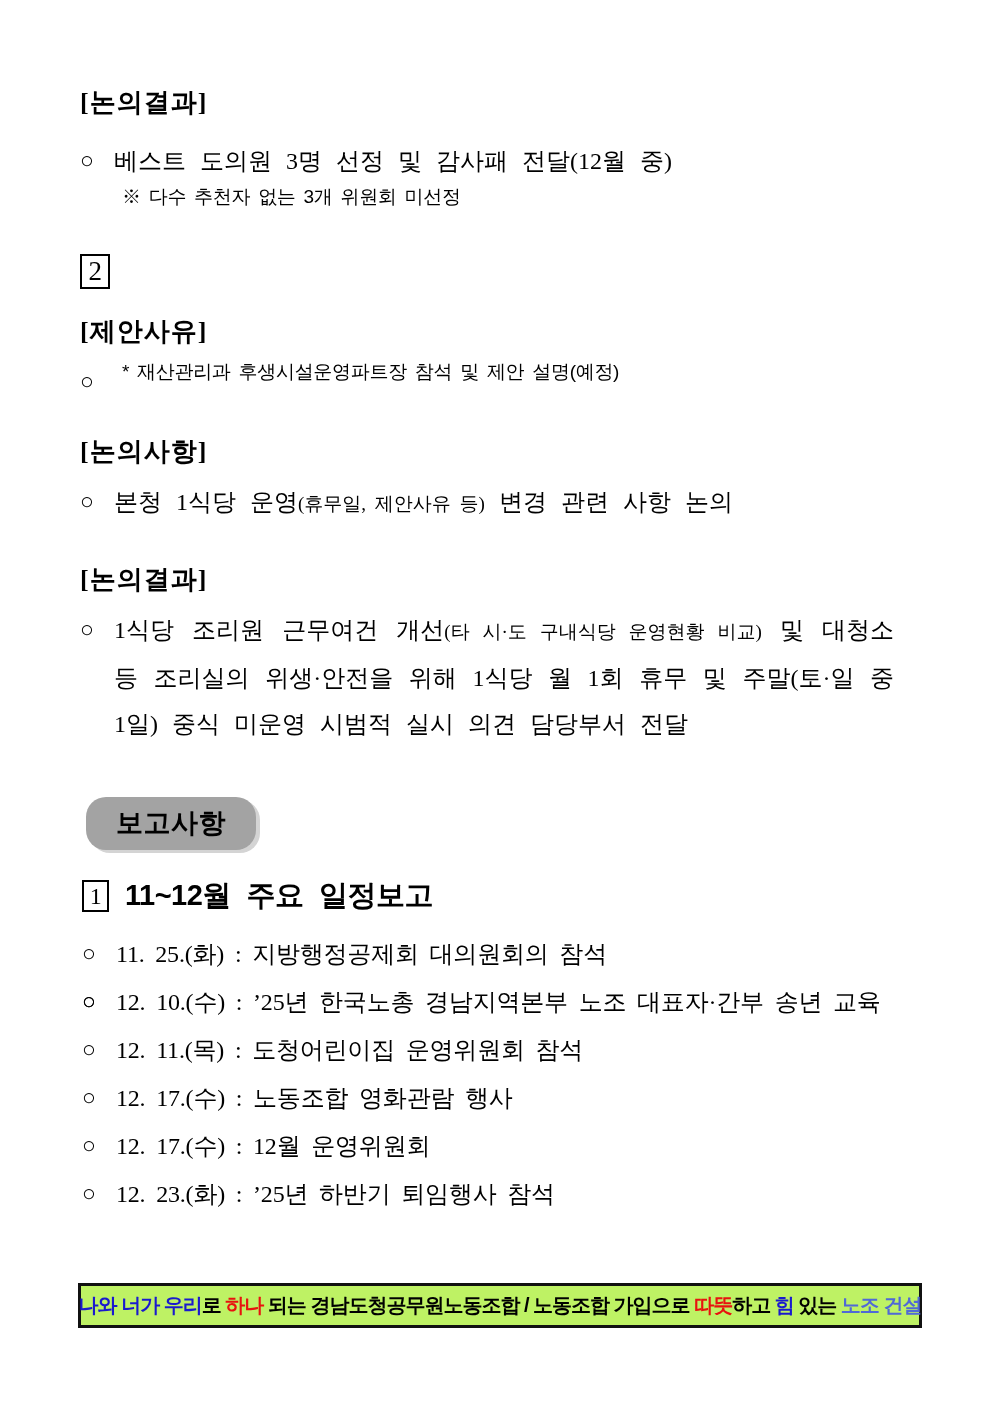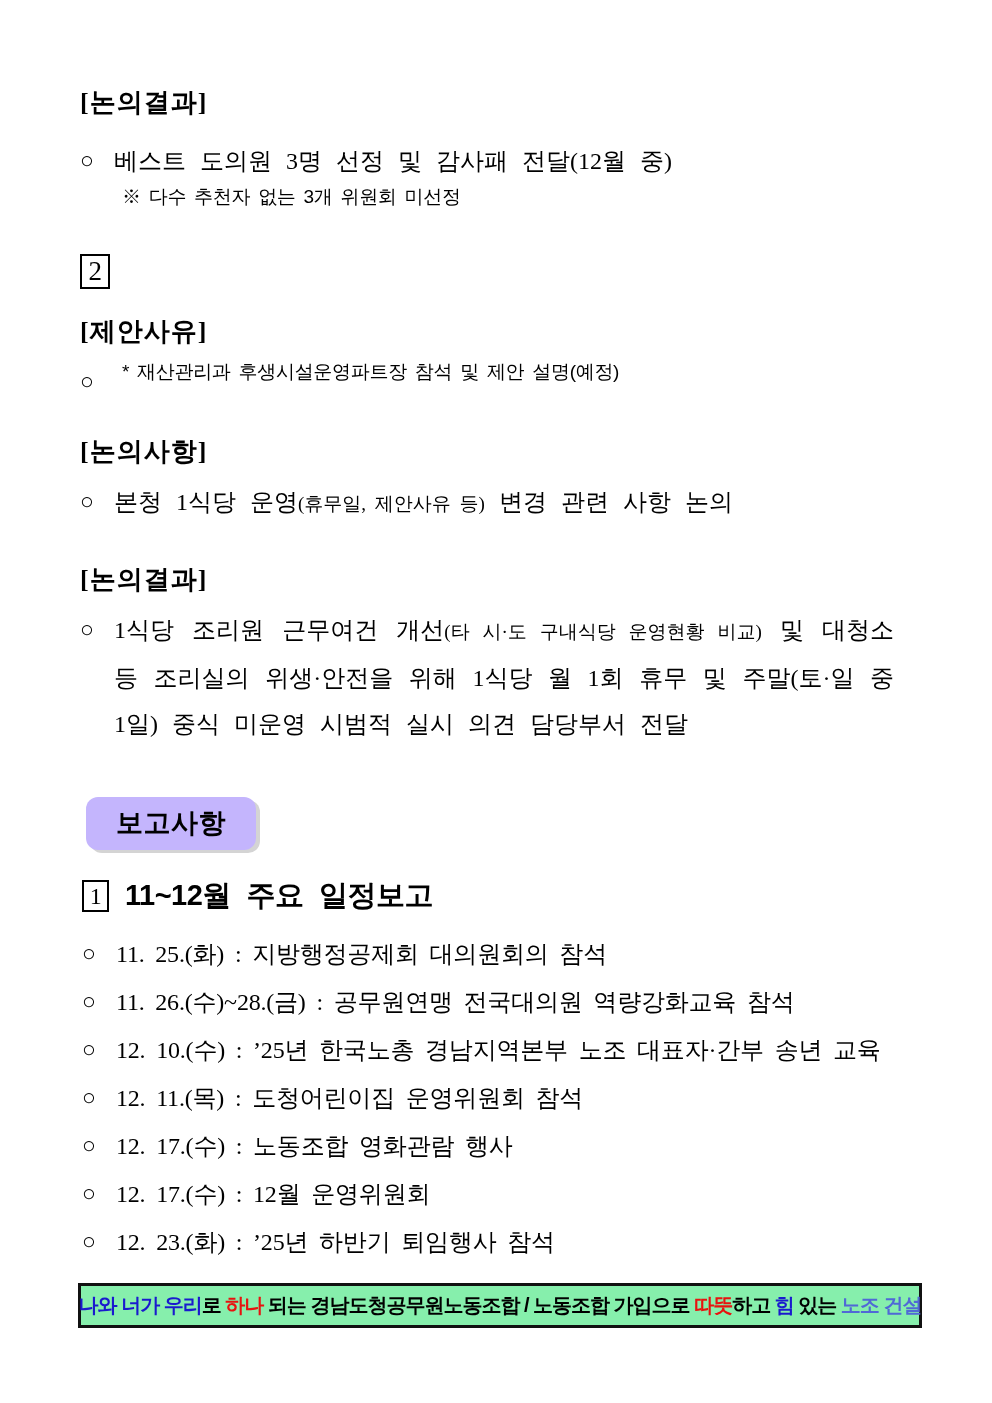--- a/index.html
+++ b/index.html
@@ -72,22 +72,22 @@
     font-family: "Liberation Serif", serif;
     font-weight: 400;
     font-size: 27px;
   }
 
   
   .badge {
     display: inline-block;
     margin-top: 50px;
     margin-left: 6px;
-    background: #c4b5fd;
-    border-radius: 12px;
+    background: #a3a3a3;
+    border-radius: 20px;
     padding: 8px 30px 9px 30px;
     font-family: "Liberation Sans", sans-serif;
     font-weight: 700;
     font-size: 27px;
     letter-spacing: 0.5px;
     box-shadow: 4px 3px 0 #d4d4d4;
   }
 
   
   .report-item {
@@ -104,21 +104,21 @@
     font-size: 23px;
   }
   .report-list { margin-top: 14px; }
 
   
   .footer-banner {
     position: absolute;
     left: 78px; top: 1283px;
     width: 844px; height: 45px;
     border: 3px solid #111;
-    background: #86efac;
+    background: #bef264;
     display: flex; align-items: center; justify-content: center;
     font-family: "Liberation Sans", sans-serif;
     font-weight: 700;
     font-size: 20px;
     letter-spacing: -1px;
     white-space: pre;
   }
 
   
   .mt-sec1-bullet { margin-top: 20px; }
@@ -163,21 +163,21 @@
     <span class="badge">보고사항</span>
   </div>
 
   <div class="num-heading mt-report-h">
     <span class="numbox" style="width:27px;height:32px;font-size:24px;">1</span>
     <span>11~12월 주요 일정보고</span>
   </div>
 
   <div class="report-list">
     <div class="report-item"><span class="bullet">○</span><span>11. 25.(화) : 지방행정공제회 대의원회의 참석</span></div>
-    <div class="report-item"><span class="bullet">○</span><span>11. 26.(수)~28.(금) : 공무원연맹 전국대의원 역량강화교육 참석</span></div>
+    <div class="report-item"><span class="bullet">○</span></div>
     <div class="report-item"><span class="bullet">○</span><span>12. 10.(수) : ’25년 한국노총 경남지역본부 노조 대표자·간부 송년 교육</span></div>
     <div class="report-item"><span class="bullet">○</span><span>12. 11.(목) : 도청어린이집 운영위원회 참석</span></div>
     <div class="report-item"><span class="bullet">○</span><span>12. 17.(수) : 노동조합 영화관람 행사</span></div>
     <div class="report-item"><span class="bullet">○</span><span>12. 17.(수) : 12월 운영위원회</span></div>
     <div class="report-item"><span class="bullet">○</span><span>12. 23.(화) : ’25년 하반기 퇴임행사 참석</span></div>
   </div>
 
   <div class="footer-banner">
     <span style="color: rgb(26, 26, 206);">나와 너가 우리</span><span style="color: rgb(0, 0, 0);">로 </span><span style="color: rgb(232, 18, 15);">하나</span><span style="color: rgb(0, 0, 0);"> 되는 경남도청공무원노동조합 / 노동조합 가입으로 </span><span style="color: rgb(232, 18, 15);">따뜻</span><span style="color: rgb(0, 0, 0);">하고 </span><span style="color: rgb(26, 26, 206);">힘</span><span style="color: rgb(0, 0, 0);"> 있는 </span><span style="color: rgb(80, 105, 214);">노조 건설</span>
   </div>

